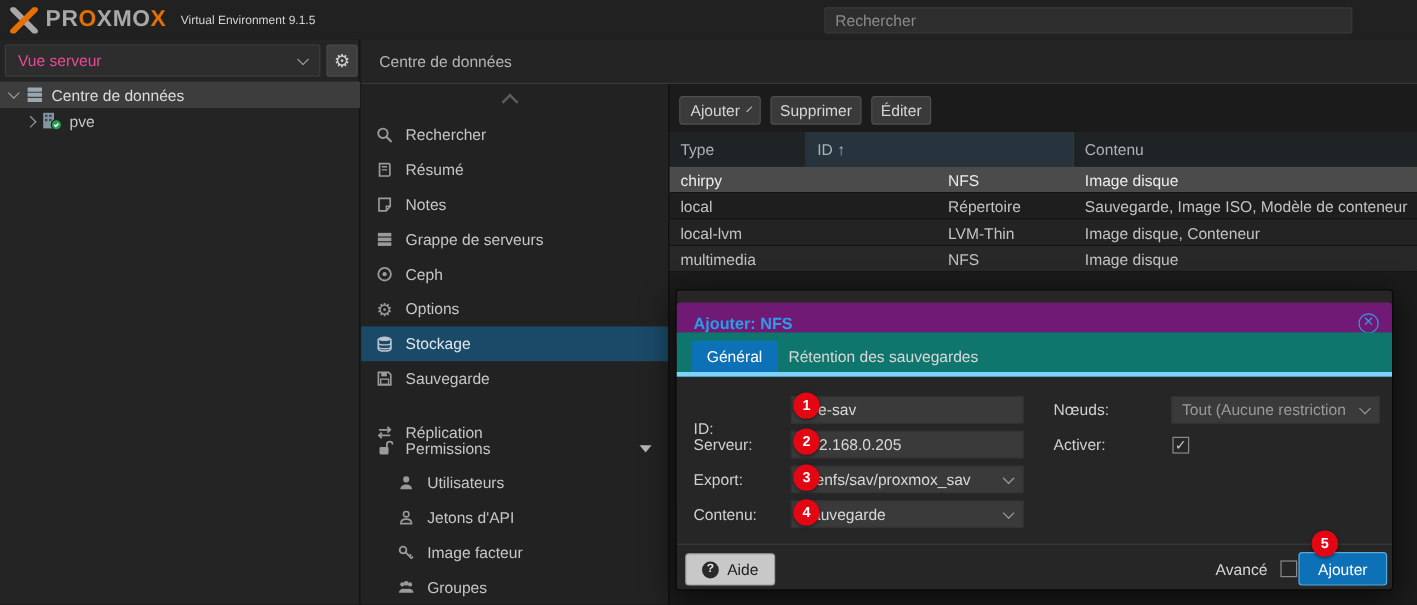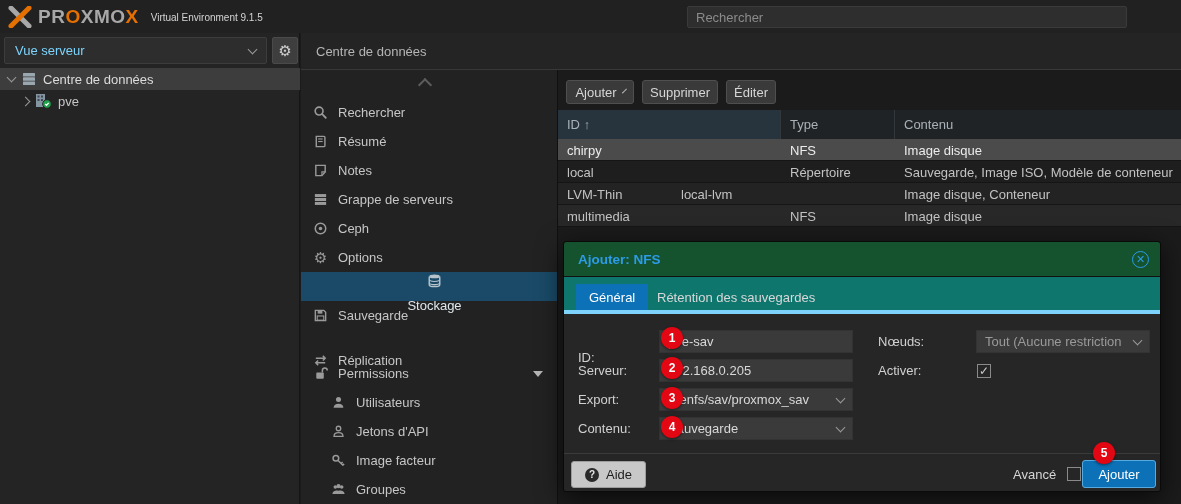--- a/index.html
+++ b/index.html
@@ -22,42 +22,42 @@
     border:1px solid #3a3a3a; border-radius:2px; color:#d0d0d0; padding:0 8px;
     font-family:"Liberation Sans", sans-serif; font-size:13px; outline:none;
   }
   .search-input::placeholder { color:#8b8b8b; }
 
   
   .left-panel { left:0; top:33px; width:300px; height:471px; background:#242424; border-right:1px solid #161616; }
   .view-select {
     left:4px; top:4px; width:263px; height:27px; background:#2d2d2d;
     border:1px solid #3d3d3d; border-radius:2px; display:flex; align-items:center;
-    padding:0 10px; color:#7dd3fc; justify-content:space-between; cursor:pointer;
+    padding:0 10px; color:#ec4899; justify-content:space-between; cursor:pointer;
   }
   .gear-btn {
     left:272px; top:4px; width:26px; height:27px; background:#3e3e3e; border:1px solid #4a4a4a;
     border-radius:2px; display:flex; align-items:center; justify-content:center;
     color:#cfcfcf; font-size:15px; cursor:pointer;
   }
   .tree-row { left:0; width:300px; height:22px; display:flex; align-items:center; gap:6px; }
   .tree-row.selected { background:#3d3d3d; color:#dcdcdc; }
   .chev { width:7px; height:7px; border-right:1.5px solid #9a9a9a; border-bottom:1.5px solid #9a9a9a; display:inline-block; }
   .chev.down  { transform:rotate(45deg);  margin-top:-3px; }
   .chev.right { transform:rotate(-45deg); }
 
   
   .crumb-bar { left:301px; top:33px; width:880px; height:37px; background:#242424; border-bottom:1px solid #383838; display:flex; align-items:center; }
   .crumb { margin-left:15px; color:#b5b5b5; }
 
   .menu-col { left:301px; top:70px; width:256px; height:434px; background:#222222; }
   .scroll-up { left:420px; top:78px; width:10px; height:10px; border-left:2px solid #5d5d5d; border-top:2px solid #5d5d5d; transform:rotate(45deg); }
   .mi { position:absolute; left:0; width:256px; height:29px; display:flex; align-items:center; gap:9px; padding-left:11px; cursor:pointer; color:#c6c6c6; }
   .mi.indent { padding-left:29px; }
-  .mi.selected { background:#1a4a68; color:#dfe7ec;flex-direction:column; }
+  .mi.selected { background:#1a4a68; color:#dfe7ec; }
   .mi .ic { width:17px; height:17px; display:flex; align-items:center; justify-content:center; flex:0 0 17px; font-size:15px; color:#9a9a9a; }
   .mi .caret { position:absolute; right:14px; width:0; height:0; border-left:5px solid transparent; border-right:5px solid transparent; border-top:6px solid #b5b5b5; }
 
   
   .content { left:557px; top:70px; width:624px; height:434px; background:#1b1b1b; border-left:1px solid #101010; }
   .tbtn {
     position:absolute; top:10px; height:24px; background:#3a3a3a; border:1px solid #4f4f4f;
     border-radius:3px; color:#d6d6d6; display:flex; align-items:center; justify-content:center;
     gap:7px; padding:0 11px; cursor:pointer; font-size:13px;
   }
@@ -68,21 +68,21 @@
   .col-id { width:223px; } .col-type { width:114px; } .col-content { width:287px; border-right:none; }
   .trow { position:absolute; left:0; width:624px; height:22px; display:flex; border-bottom:1px solid #151515; color:#c2c2c2; cursor:pointer; }
   .td { height:22px; display:flex; align-items:center; padding-left:9px; overflow:hidden; white-space:nowrap; }
   .trow.sel { background:#4b4b4b; color:#ececec; }
 
   
   .dialog {
     left:563px; top:241px; width:598px; height:251px; background:#262626;
     border:1px solid #0a0a0a; border-radius:3px; box-shadow:0 6px 26px rgba(0,0,0,.65);
   }
-  .dlg-header { position:absolute; left:0; top:0; width:100%; height:35px; background:#14532d; border-bottom:1px solid #111; display:flex; align-items:center; border-radius:3px 3px 0 0; }
+  .dlg-header { position:absolute; left:0; top:10px; width:100%; height:35px; background:#701a75; border-bottom:1px solid #111; display:flex; align-items:center; border-radius:3px 3px 0 0; }
   .dlg-title { margin-left:14px; color:#2d9be8; font-weight:bold; font-size:13.5px; }
   .dlg-close { position:absolute; right:11px; top:9px; width:17px; height:17px; border:1px solid #2d9be8; border-radius:50%; color:#2d9be8; display:flex; align-items:center; justify-content:center; font-size:11px; line-height:1; cursor:pointer; }
   .dlg-tabs { position:absolute; left:0; top:35px; width:100%; height:37px; background:#0f766e; border-bottom:4px solid #7dd3fc; }
   .tab { position:absolute; bottom:0; height:26px; display:flex; align-items:center; padding:0 13px; cursor:pointer; color:#d8d8d8; }
   .tab.active { background:#0d71b7; color:#fff; }
   .dlg-body { position:absolute; left:0; top:72px; width:100%; height:139px; background:#262626; }
   .flabel { position:absolute; color:#d0d0d0; height:23px; display:flex; align-items:center; }
   .field {
     position:absolute; height:23px; background:#3a3a3a; border:1px solid #333;
     color:#d8d8d8; display:flex; align-items:center; padding:0 8px; font-size:13px;
@@ -299,44 +299,44 @@
       <span class="chev down"></span>
     </div>
     <div class="tbtn" style="left:84px; width:76px;">
       <span>Supprimer</span>
     </div>
     <div class="tbtn" style="left:168px; width:50px;">
       <span>Éditer</span>
     </div>
 
     <div class="thead">
-      <div class="th sorted col-id">
-        <span>ID</span>&nbsp;<span>↑</span>
-      </div>
       <div class="th col-type">
           <span>Type</span>
         </div>
+      <div class="th sorted col-id">
+        <span>ID</span>&nbsp;<span>↑</span>
+      </div>
       <div class="th col-content">
           <span>Contenu</span>
         </div>
     </div>
 
     <div class="trow sel" style="top:69px;">
       <div class="td col-id">chirpy</div>
       <div class="td col-type">NFS</div>
       <div class="td col-content">Image disque</div>
     </div>
     <div class="trow" style="top:91px; background:#1e1e1e;">
       <div class="td col-id">local</div>
       <div class="td col-type">Répertoire</div>
       <div class="td col-content">Sauvegarde, Image ISO, Modèle de conteneur</div>
     </div>
     <div class="trow" style="top:113px; background:#232323;">
+      <div class="td col-id">local-lvm</div>
       <div class="td col-type">LVM-Thin</div>
-      <div class="td col-id">local-lvm</div>
       <div class="td col-content">Image disque, Conteneur</div>
     </div>
     <div class="trow" style="top:135px; background:#282828;">
       <div class="td col-id">multimedia</div>
       <div class="td col-type">NFS</div>
       <div class="td col-content">Image disque</div>
     </div>
   </div>
 
   <div class="abs dialog">

